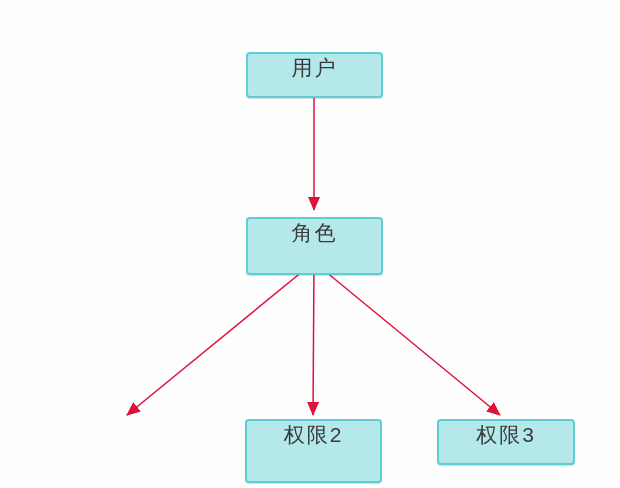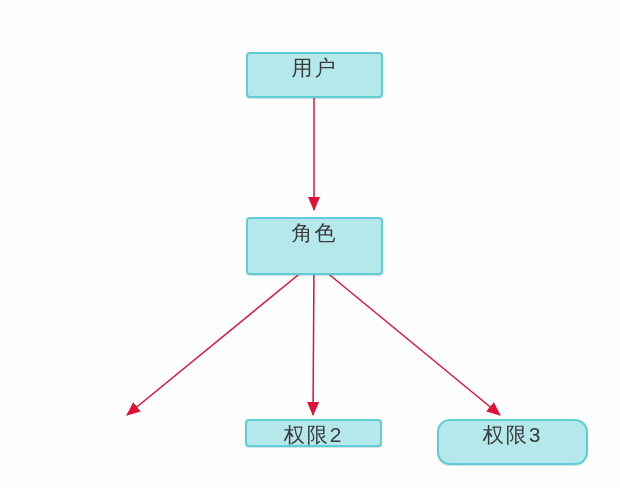--- a/index.html
+++ b/index.html
@@ -33,22 +33,22 @@
     align-items: flex-start;
     justify-content: center;
     font-size: 21px;
     color: #3a3a3a;
     letter-spacing: 2px;
     box-shadow: 0 1px 1px rgba(0,80,90,0.18);
   }
   .node-user  { left: 246px; top:  52px; width: 137px; height: 46px; }
   .node-role  { left: 246px; top: 211px; width: 137px; height: 58px; margin-top: 6px; }
   .node-perm1 { left:  53px; top: 419px; width: 137px; height: 46px; }
-  .node-perm2 { left: 245px; top: 419px; width: 137px; height: 28px; }
-  .node-perm3 { left: 437px; top: 419px; width: 151px; height: 46px; border-radius: 13px; }
+  .node-perm2 { left: 245px; top: 419px; width: 137px; height: 64px; }
+  .node-perm3 { left: 437px; top: 419px; width: 138px; height: 46px; }
   .edge-line {
     stroke: #e0123a;
     stroke-width: 1.5;
     fill: none;
   }
 </style>
 </head>
 <body>
 
 <div id="canvas">

